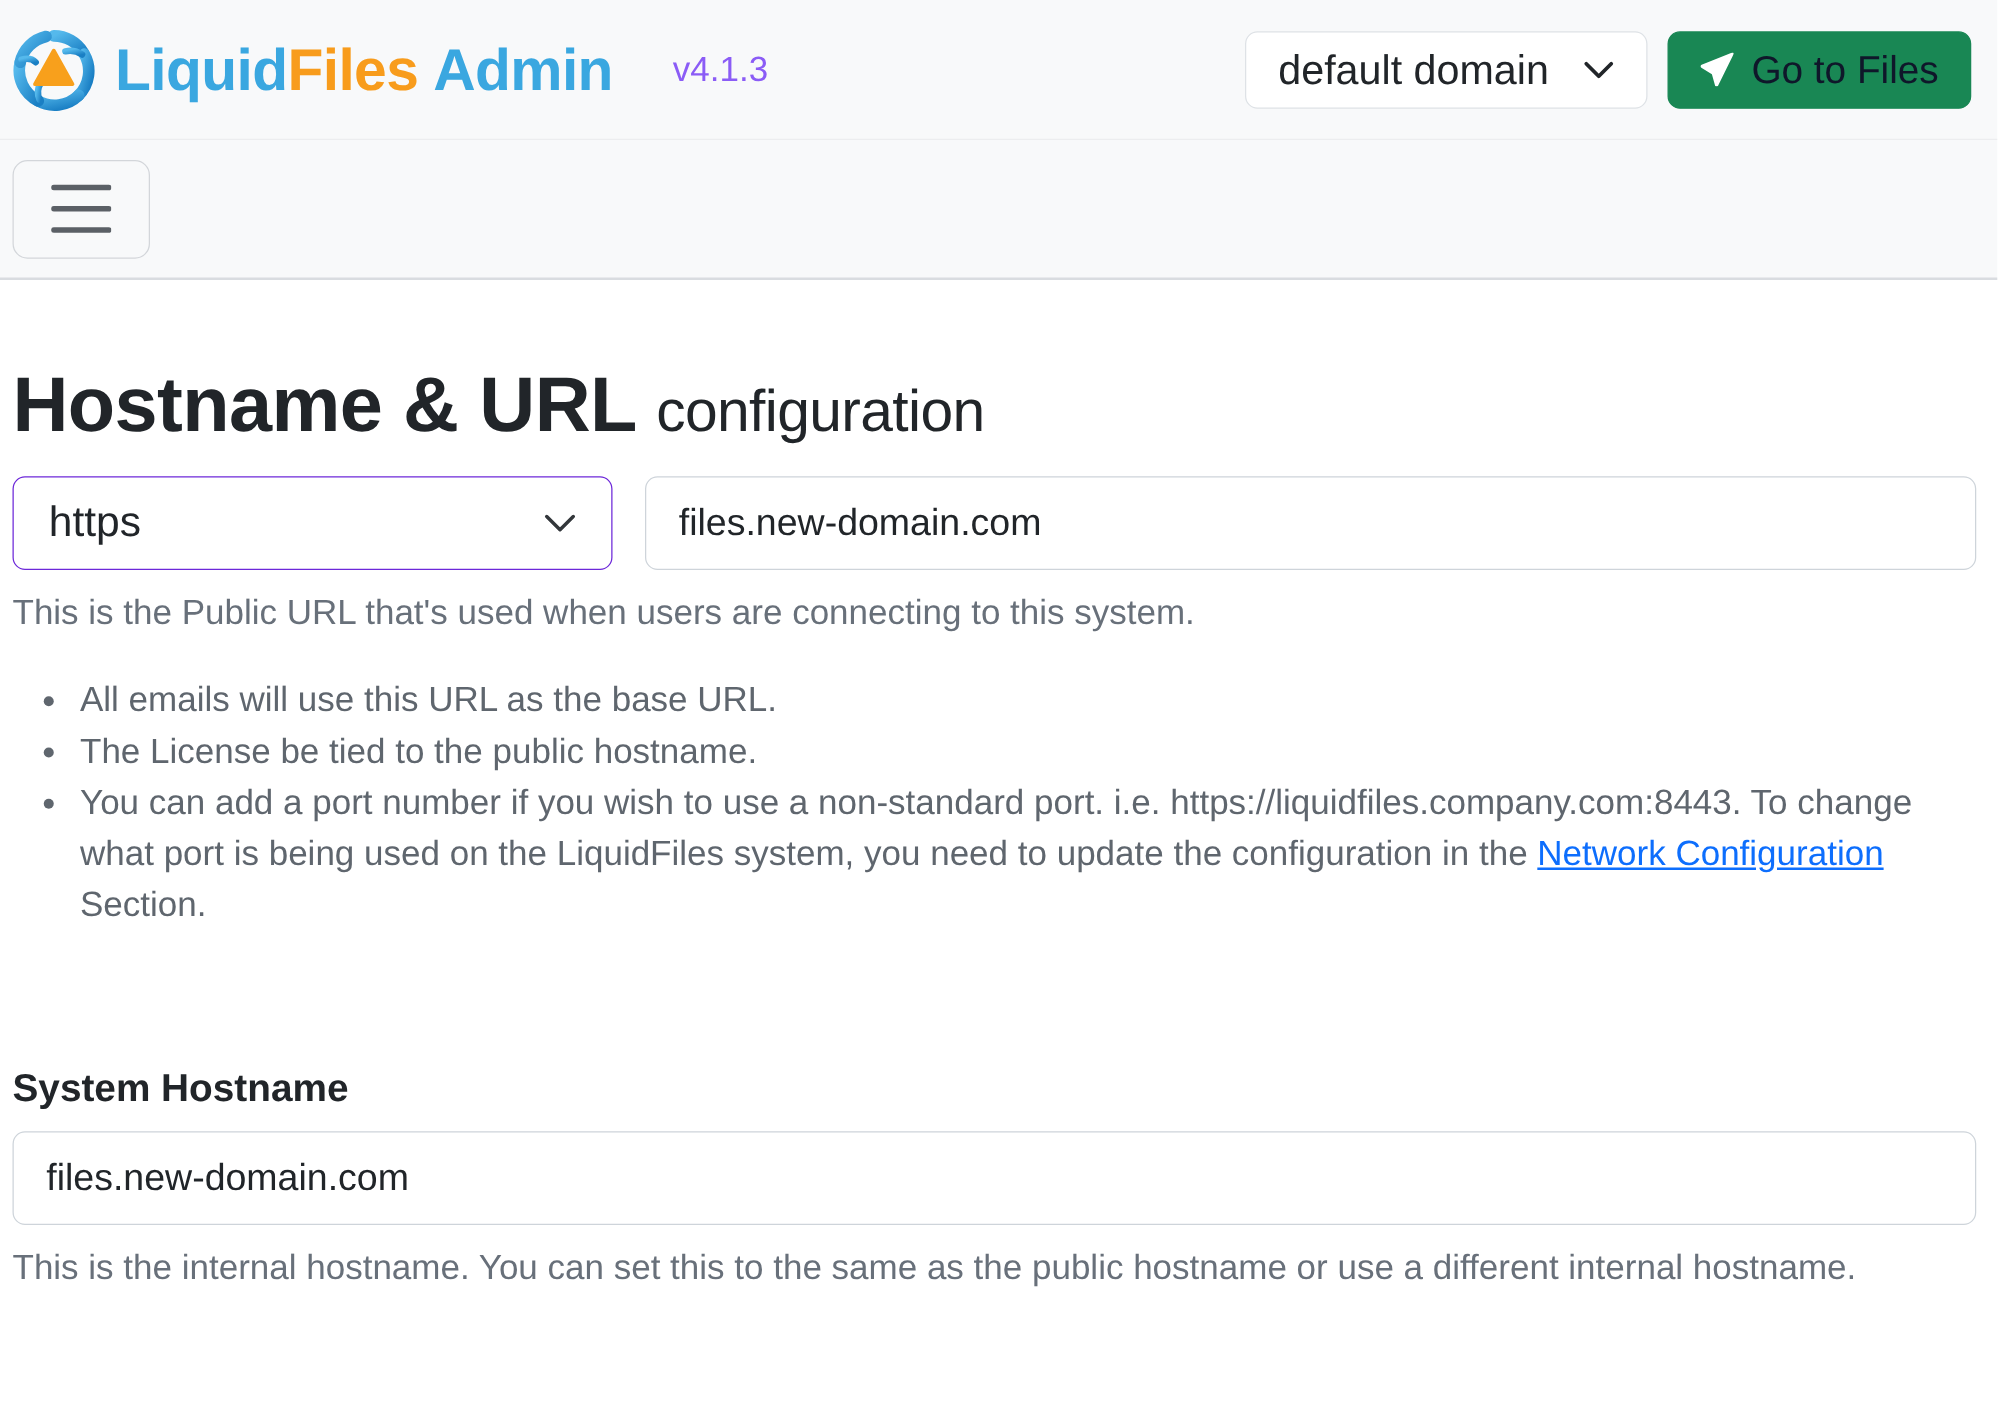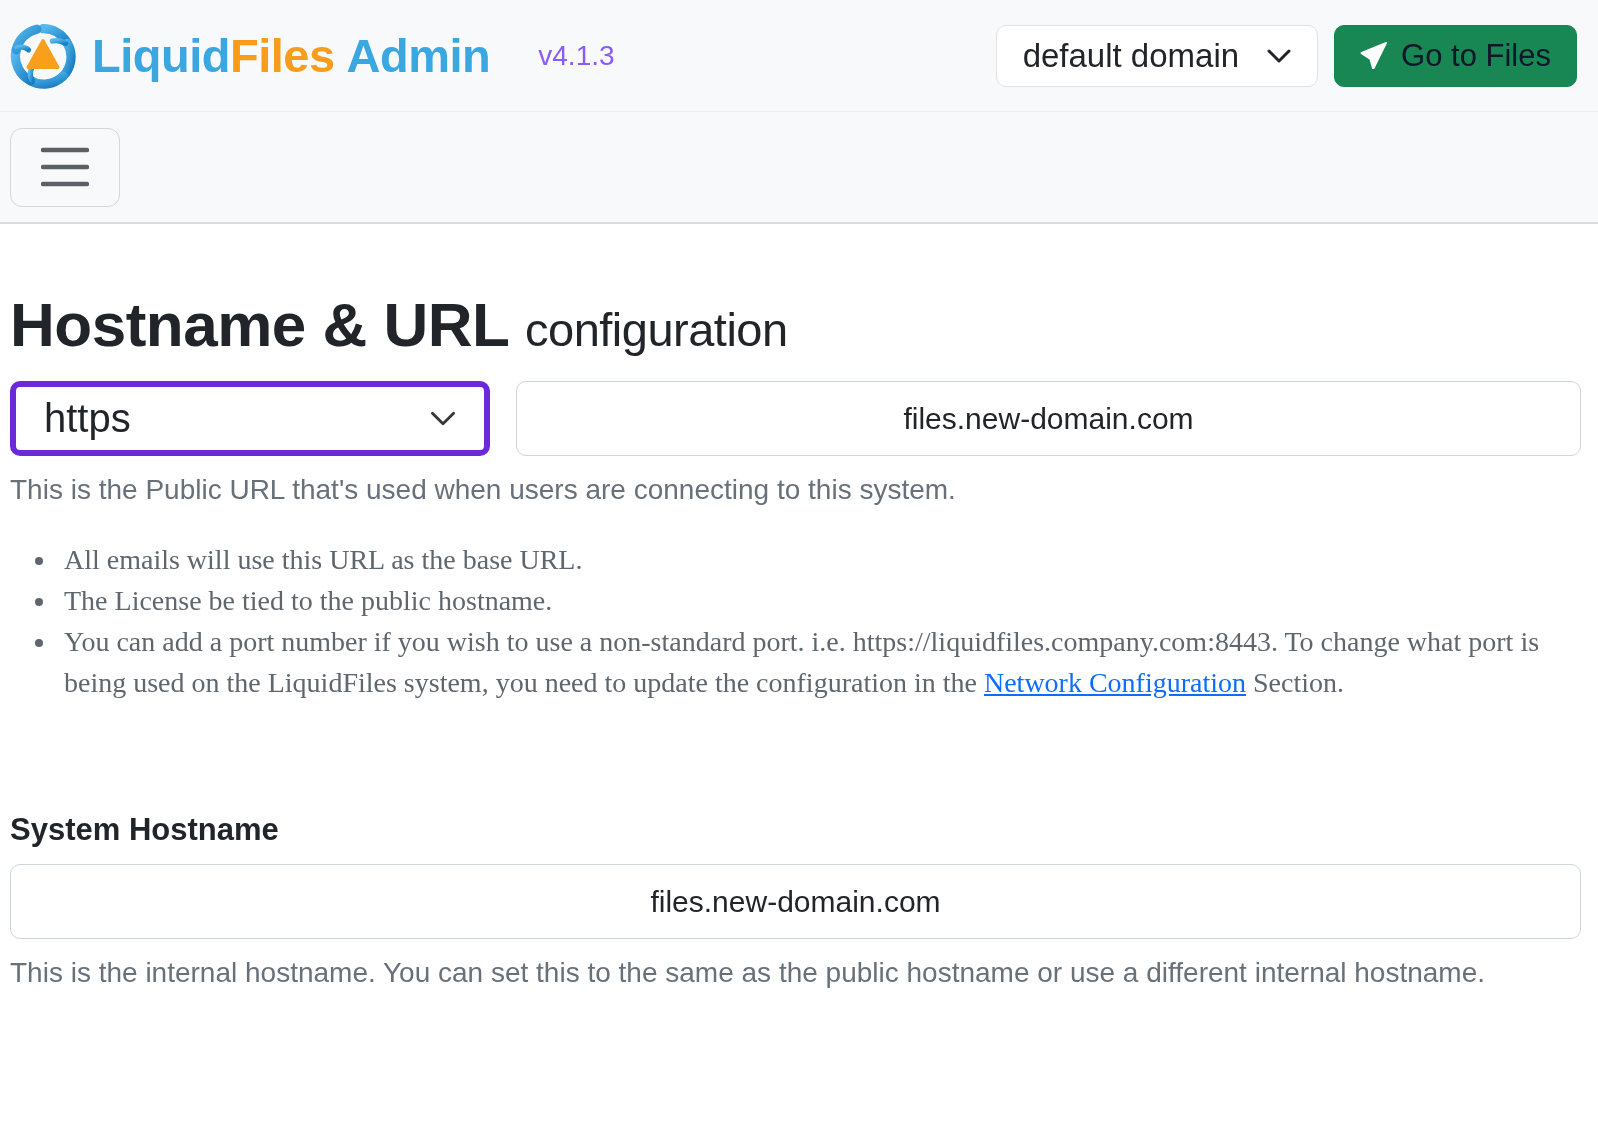--- a/index.html
+++ b/index.html
@@ -66,38 +66,38 @@
 
   .field-label {
     font-size: 31px; font-weight: 700; color: #212529;
     margin: 56px 0 0 0; line-height: 1.2;
   }
   .field-label.second { margin-top: 108px; }
 
   .url-row { display: flex; gap: 26px; margin-top: 20px; }
   .select-box {
     width: 480px; height: 75px; flex: 0 0 auto;
-    border: 6px solid #6d28d9; border-radius: 10px; background: #fff;
+    border: 1px solid #6d28d9; border-radius: 10px; background: #fff;
     display: flex; align-items: center; justify-content: space-between;
-    padding: 0 28px; font-size: 40px; color: #212529; cursor: pointer;
+    padding: 0 28px; font-size: 34px; color: #212529; cursor: pointer;
   }
   .text-input {
     height: 75px; border: 1px solid #ced4da; border-radius: 10px;
     padding: 0 26px; font-size: 30px; color: #212529;
     font-family: "Liberation Sans", sans-serif;
-    background: #fff; outline: none; width: 100%; text-align: center;
+    background: #fff; outline: none; width: 100%;
   }
   .url-row .text-input { flex: 1 1 auto; }
 
   .help-text {
     margin: 16px 0 0 0; font-size: 28px; color: #68707a; line-height: 1.25;
   }
   ul.notes {
     margin: 32px 0 0 0; padding-left: 48px;
-    font-size: 28px; color: #5f666e; line-height: 41px; font-family: Liberation Serif, serif;
+    font-size: 28px; color: #5f666e; line-height: 41px;
   }
   ul.notes li { padding-left: 6px; }
   a.inline-link { color: #0d6efd; text-decoration: underline; }
   a.inline-link:empty { display: none; }
 
   .sys-input-wrap { margin-top: 16px; }
 
   svg { display: block; }
 </style>
 </head>

